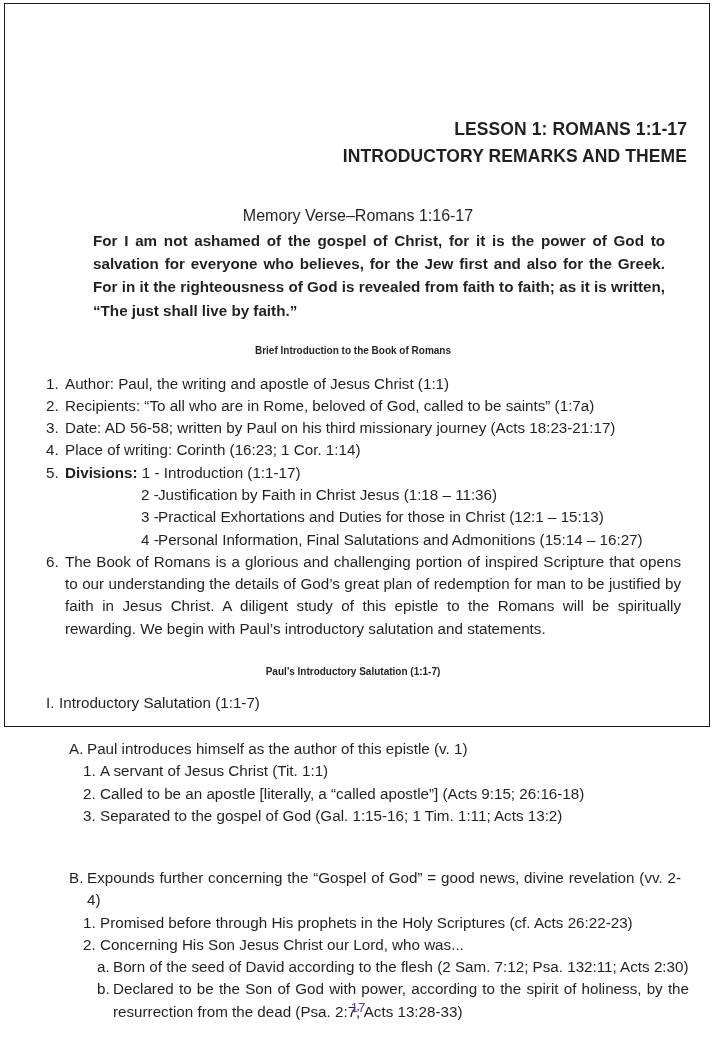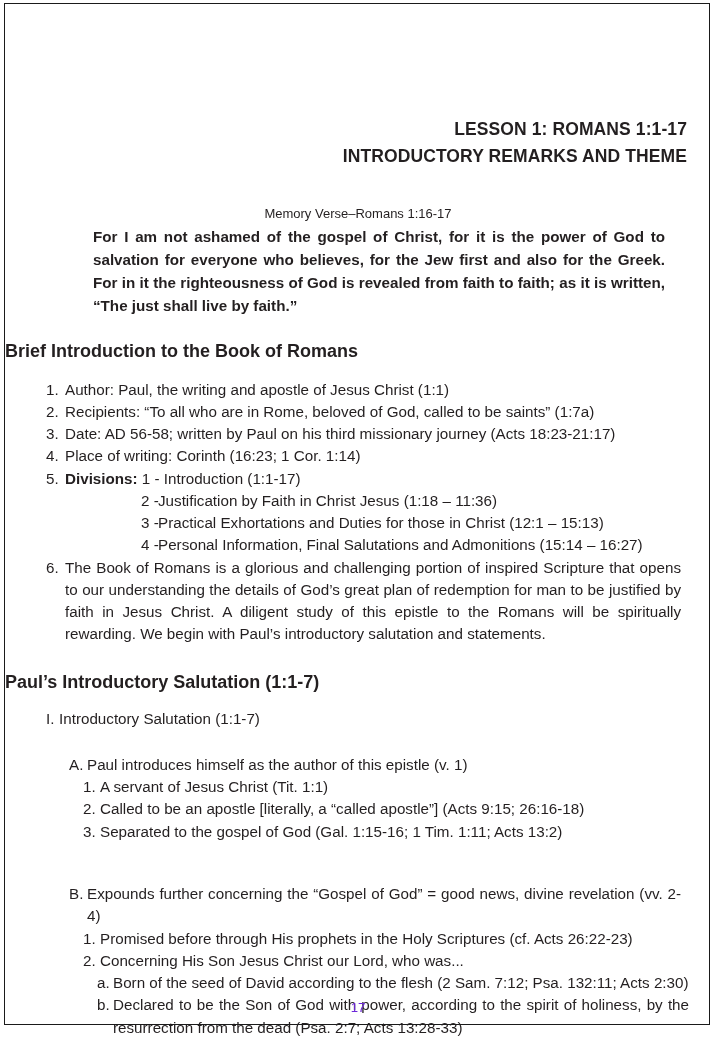--- a/index.html
+++ b/index.html
@@ -13,21 +13,21 @@
     overflow: hidden;
     font-family: "Liberation Sans", sans-serif;
   }
 
   
   #page {
     position: absolute;
     left: 4px;
     top: 3px;
     width: 706px;
-    height: 1022px;
+    height: 724px;
     background: #ffffff;
     border: 1.5px solid #1a1a1a;
     box-sizing: border-box;
   }
 
   #content {
     position: absolute;
     left: 0;
     top: 0;
     width: 706px;
@@ -46,37 +46,37 @@
     font-size: 17.5px;
     letter-spacing: 0.1px;
     line-height: 1.52;
     color: #231f20;
   }
 
   
   .memory-head {
     margin-top: 36px;
     text-align: center;
-    font-size: 13px;
+    font-size: 16px;
     line-height: 1.38;
   }
   .memory-body {
     margin: 2px 46px 0 88px;
     text-align: justify;
     text-justify: inter-word;
     font-size: 15.2px;
     line-height: 1.52;
     font-weight: bold;
   }
 
   
   .sec-head {
-    text-align: left;
+    text-align: center;
     font-weight: bold;
-    font-size: 18px;
+    font-size: 10px;
     margin-top: 23px;
     padding-right: 10px;
   }
   .sec-head.salutation {
     margin-top: 26px;
   }
 
   
   .row {
     display: flex;

